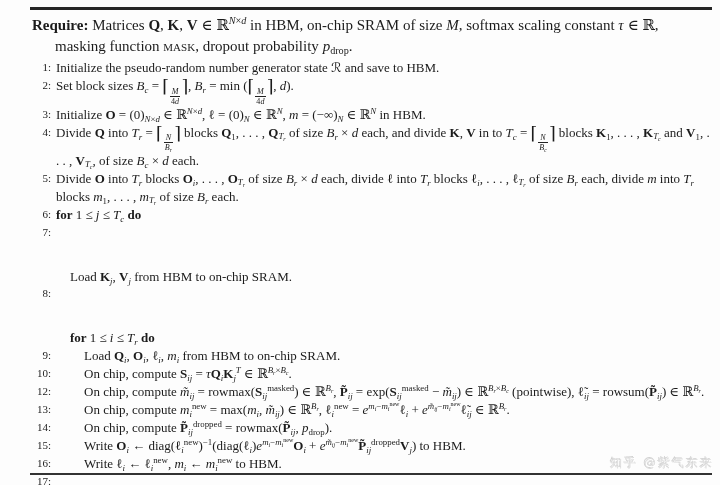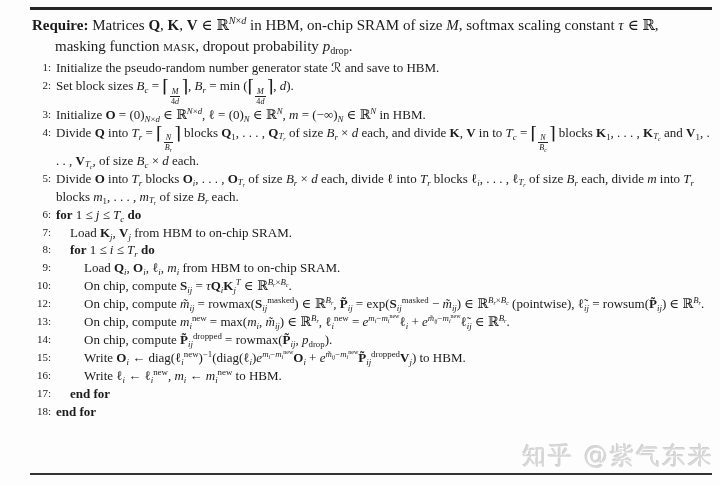--- a/index.html
+++ b/index.html
@@ -28,37 +28,37 @@
     text-indent:-23px;
   }
   .algo-body{margin-top:3px;font-size:13px;line-height:1.38;}
   .aline{display:flex;align-items:flex-start;}
   .lnum{
     flex:none;width:21px;text-align:right;margin-right:5px;
     font-size:11px;padding-top:1px;color:#222;
   }
   .lbody{flex:1;min-width:0;}
   .lvl0{padding-left:0;}
-  .lvl1{padding-left:14px;}
+  .lvl1{padding-left:14px;margin-top:44px;}
   .lvl2{padding-left:28px;}
   .b{font-weight:bold;}
   .i{font-style:italic;}
   .sc{font-variant:small-caps;}
   .sub{font-size:68%;vertical-align:-0.3em;line-height:0;}
   .sup{font-size:68%;vertical-align:0.55em;line-height:0;}
   .big{font-size:135%;vertical-align:-0.1em;line-height:0;}
   .frac{
     display:inline-flex;flex-direction:column;align-items:center;
     vertical-align:-0.4em;font-size:62%;line-height:1.12;text-align:center;
   }
   .fnum{border-bottom:1px solid #222;padding:0 2px;display:block;}
   .fden{padding:0 2px;display:block;}
   .watermark{
     position:absolute;right:6px;bottom:13px;
-    font-size:24px;letter-spacing:2px;
+    font-size:12px;letter-spacing:2px;
     color:#d9d9d9;
     text-shadow:1px 1px 0 #ffffff, -1px -1px 0 #cfcfcf;
     font-family:"DejaVu Sans","Liberation Sans",sans-serif;
     text-align:right;
   }
   .rule-bottom{position:absolute;left:30px;bottom:10px;width:682px;border-top:2px solid #333;}
 </style>
 </head>
 <body>
 

